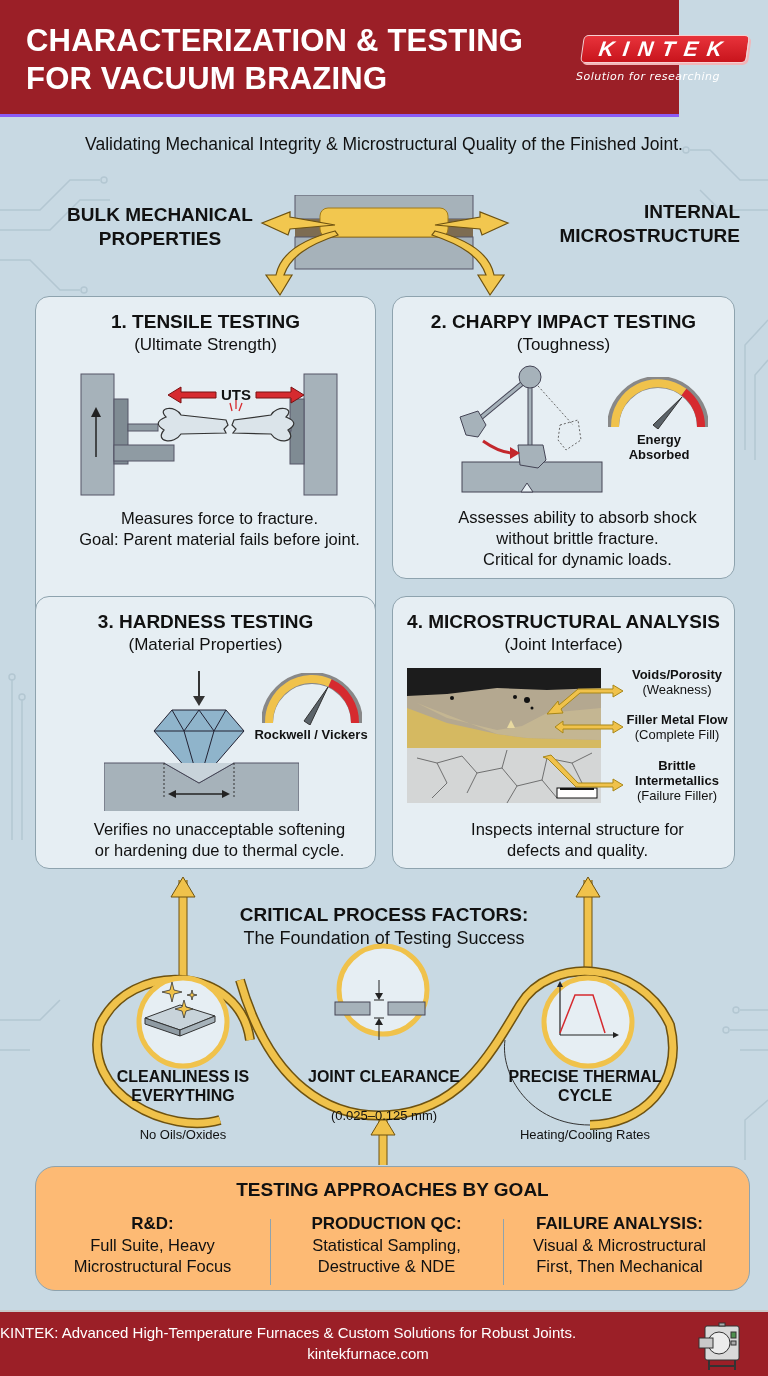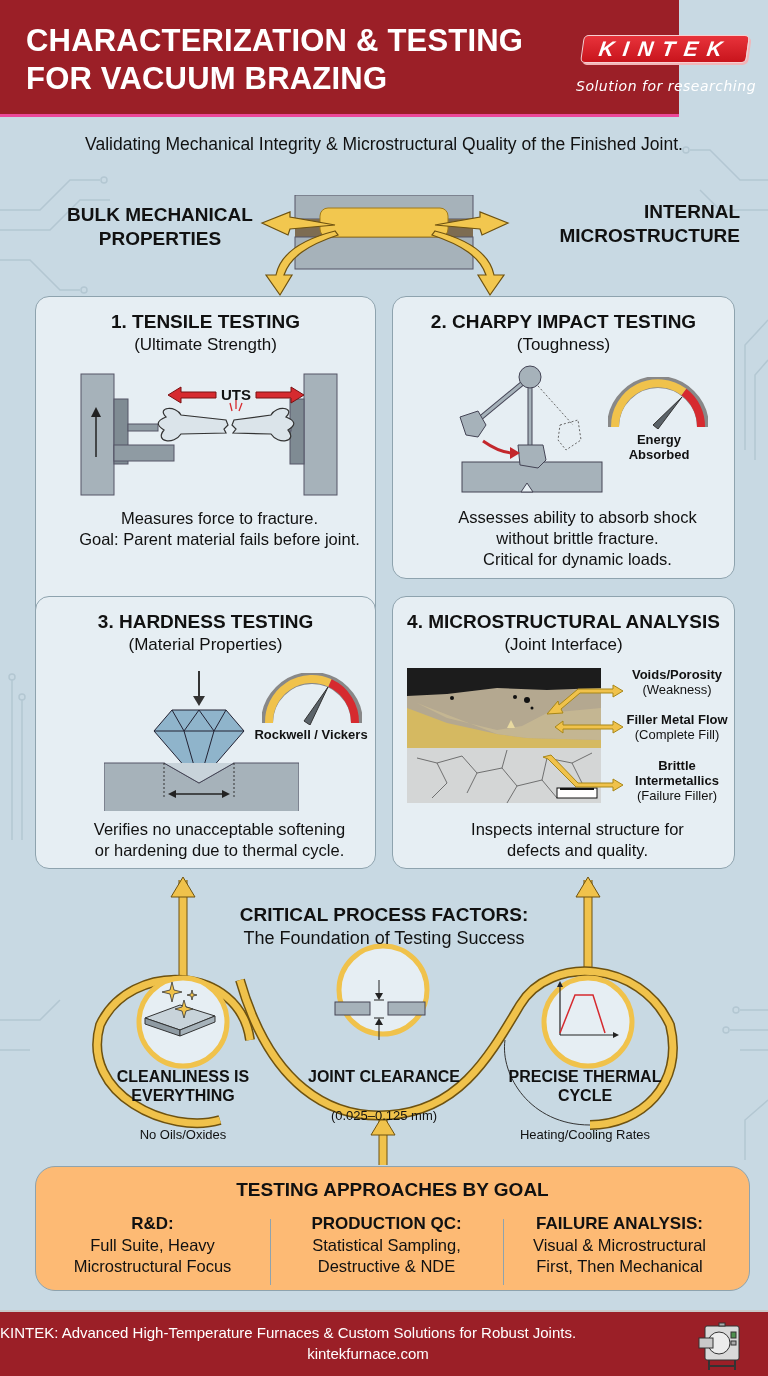--- a/index.html
+++ b/index.html
@@ -1,21 +1,21 @@
 <!DOCTYPE html>
 <html><head>
 <meta charset="utf-8">
 <style>
   * { box-sizing: border-box; margin: 0; padding: 0; }
   body { width: 768px; height: 1376px; font-family: "Liberation Sans", sans-serif; background: #c8d9e3; position: relative; overflow: hidden; color: #111; }
-  .header { position: absolute; left: 0; top: 0; width: 679px; height: 117px; background: #9b1f27; border-bottom: 3px solid #ec4899; }
+  .header { position: absolute; left: 0; top: 0; width: 679px; height: 117px; background: #9b1f27; border-bottom: 3px solid #8b5cf6; }
   .header .title { position: absolute; left: 26px; top: 22px; color: #fff; font-weight: bold; font-size: 31px; line-height: 38px; letter-spacing: 0.2px; }
   .logo { position: absolute; left: 582px; top: 35px; width: 166px; height: 28px; background: linear-gradient(#e8333b, #c8141c); border-radius: 5px; transform: skewX(-8deg); box-shadow: 2px 2px 0 #f2b5b8; border: 1px solid #f7d0d2; }
   .logo span { display:block; text-align:center; color:#fff; font-weight:bold; font-style:italic; font-size:21px; letter-spacing: 9px; line-height:26px; }
-  .logo-tag { position: absolute; left: 576px; top: 70px; color: #fff; font-style: italic; font-size: 14px; letter-spacing: 0.5px; font-family: "DejaVu Sans", sans-serif; margin-top: 8px; }
+  .logo-tag { position: absolute; left: 576px; top: 70px; color: #fff; font-style: italic; font-size: 11px; letter-spacing: 0.5px; font-family: "DejaVu Sans", sans-serif; }
   .subtitle { position: absolute; left: 0; width: 768px; top: 134px; text-align: center; font-size: 17.5px; color: #111; }
   .bulk { position: absolute; left: 40px; top: 203px; width: 240px; text-align: center; font-weight: bold; font-size: 19px; line-height: 24px; }
   .internal { position: absolute; left: 500px; top: 200px; width: 240px; text-align: right; font-weight: bold; font-size: 19px; line-height: 24px; }
   .card { position: absolute; background: #e6eef3; border: 1.5px solid #8ea3ae; border-radius: 14px; }
   .card h2 { position: absolute; left: 0; width: 100%; text-align: center; font-size: 19px; font-weight: bold; }
   .card .sub { position: absolute; left: 0; width: 100%; text-align: center; font-size: 17px; }
   .card .desc { position: absolute; left: 0; width: 100%; text-align: center; font-size: 16.5px; line-height: 21px; padding-left: 28px; }
   .svgbox { position: absolute; }
   .label-b { font-weight: bold; font-size: 13px; text-align: center; position: absolute; line-height: 15px; }
   .crit { position: absolute; left: 0; width: 768px; top: 904px; text-align: center; }

